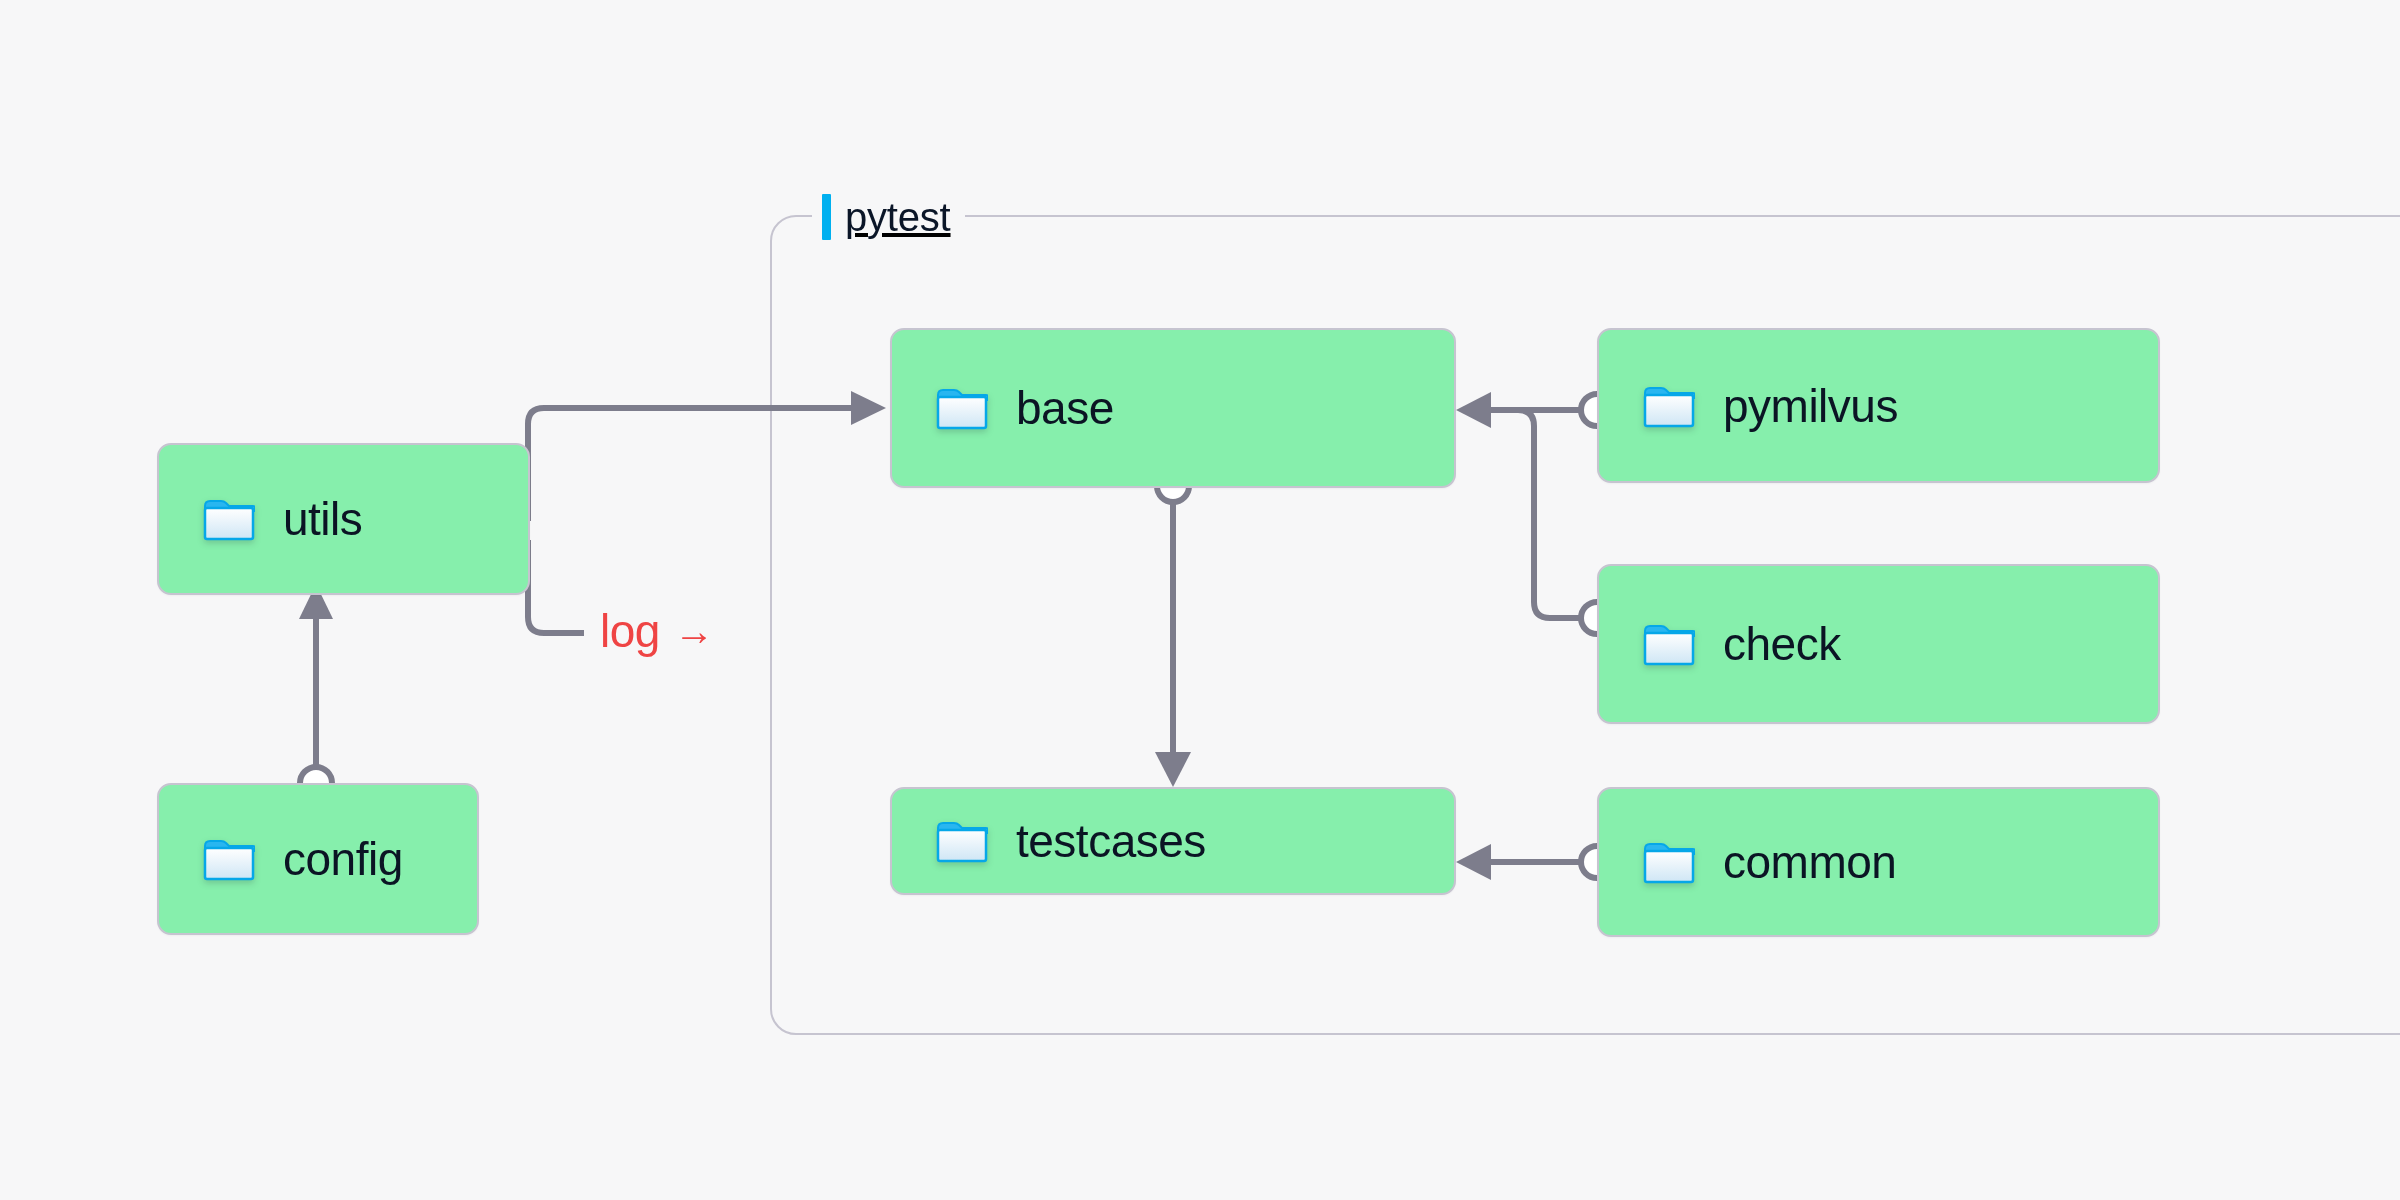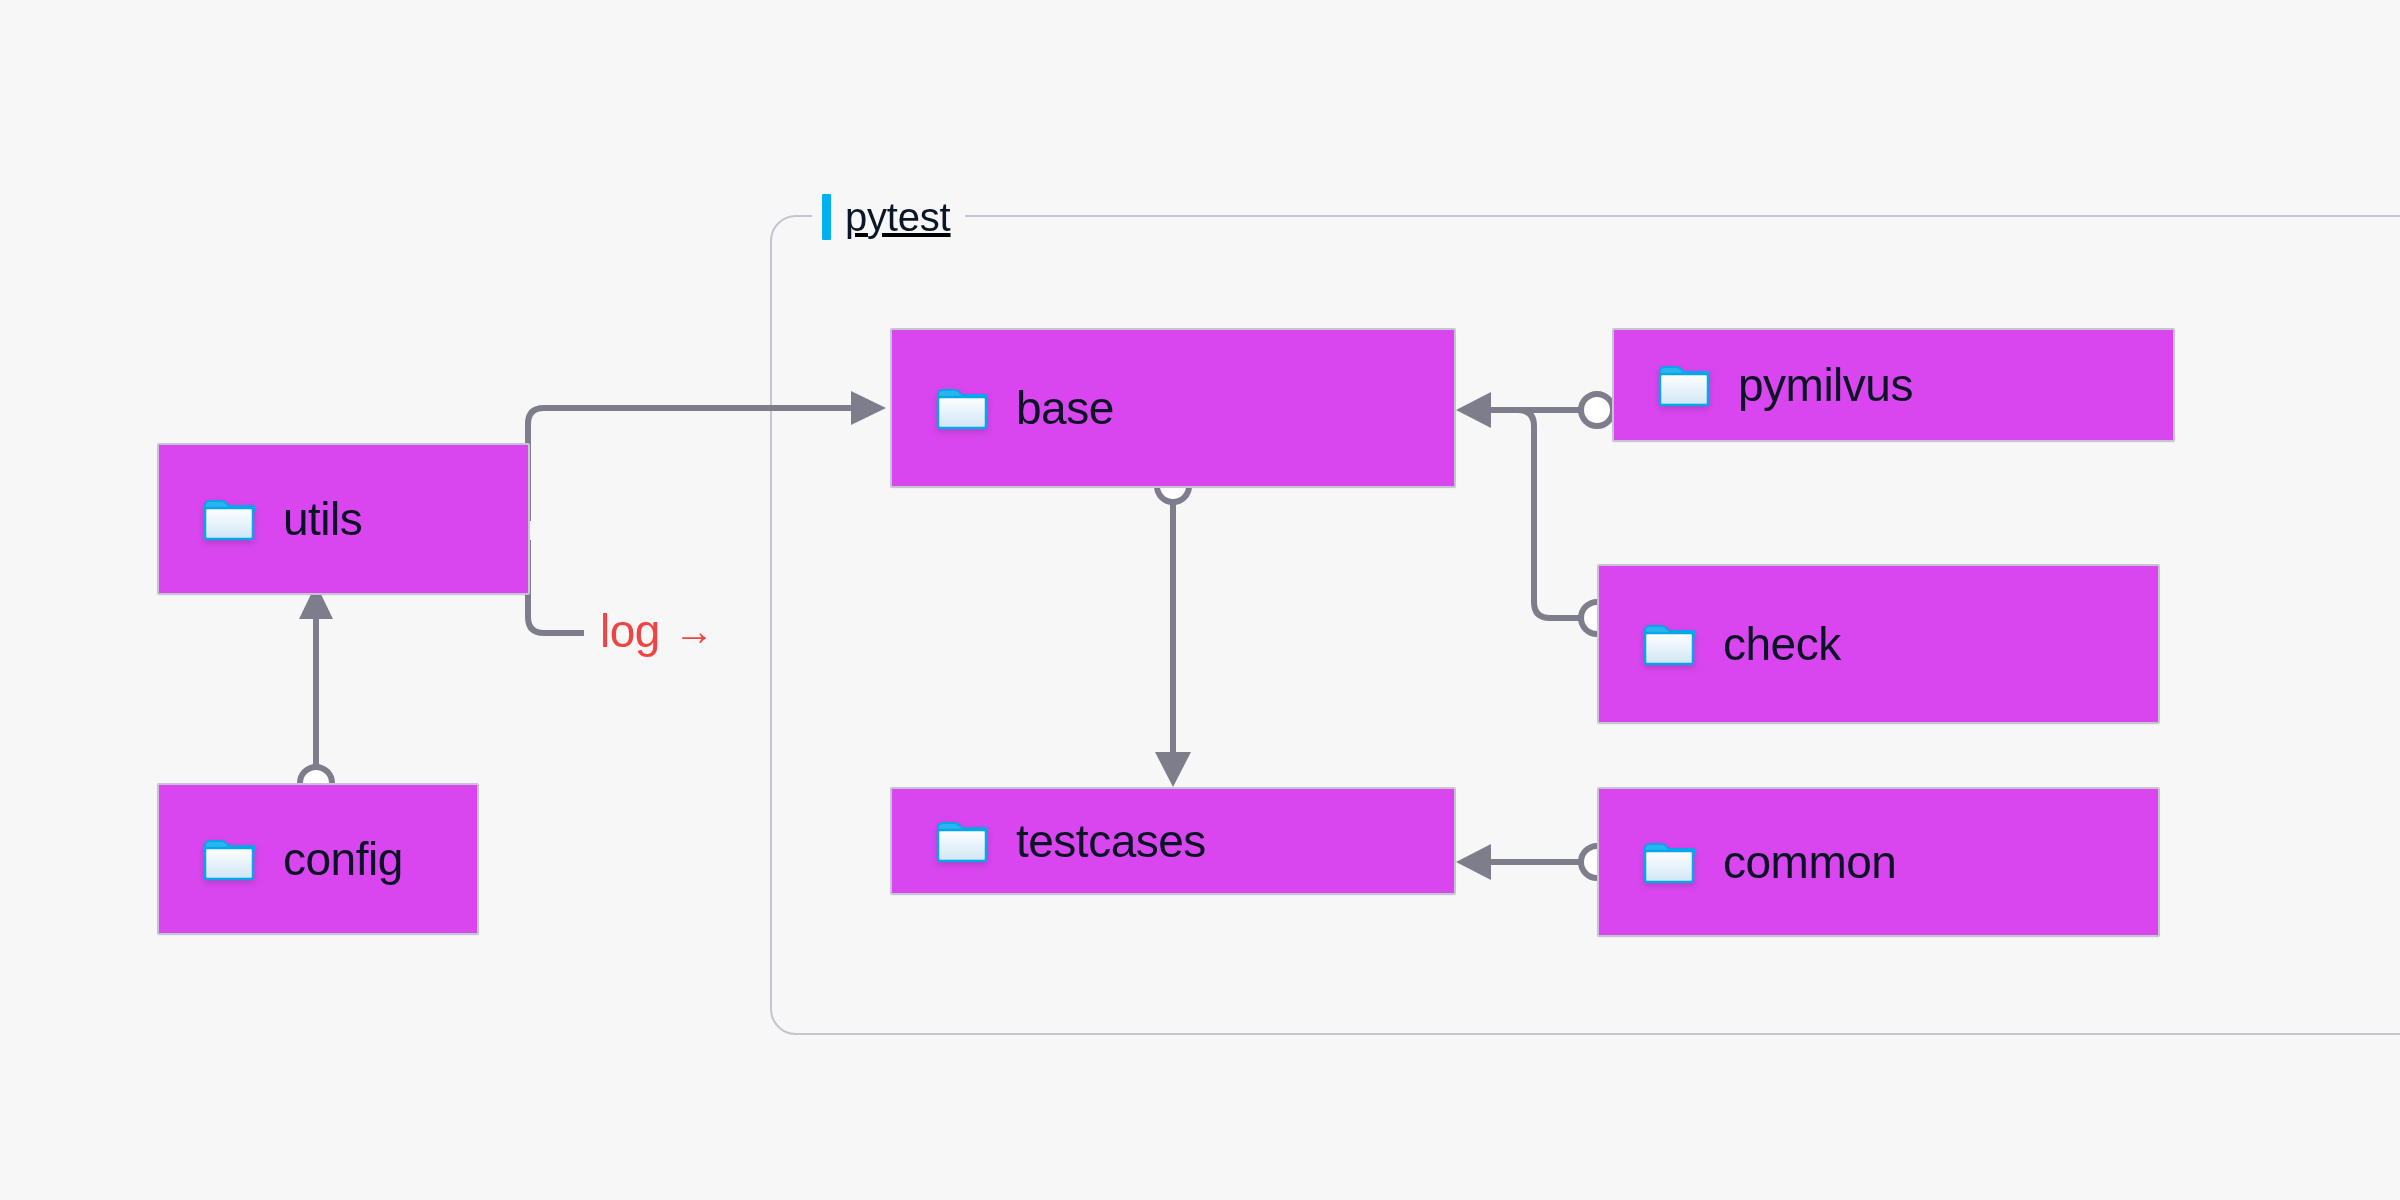--- a/index.html
+++ b/index.html
@@ -41,23 +41,23 @@
   }
   .group-label-text {
     font-size: 40px;
     color: #0b1628;
     letter-spacing: -0.2px;
     white-space: nowrap;
   }
   
   .node {
     position: absolute;
-    background: #d946ef;
+    background: #86efac;
     border: 2px solid #c6c4d0;
-    border-radius: 2px;
+    border-radius: 14px;
     display: flex;
     align-items: center;
     padding-left: 44px;
     gap: 28px;
     box-shadow: 0 1px 2px rgba(16,24,40,0.04);
   }
   .node-label {
     font-size: 46px;
     color: #0b1424;
     letter-spacing: -0.5px;
@@ -206,21 +206,21 @@
   <div class="node" style="left:890px; top:787px; width:566px; height:108px;">
     <span class="folder-icon">
       <svg viewBox="0 0 52 44" width="52" height="44">
         <path d="M2 9 q0-5 5-5 h11 q3 0 5 2 l3 3 h24 q2 0 2 2 v3 H2 Z" fill="#29b6f0" stroke="#06a7e8" stroke-width="2" stroke-linejoin="round"></path>
         <rect x="2" y="11" width="48" height="31" rx="2" fill="url(#folderBody)" stroke="#06a7e8" stroke-width="2.5"></rect>
       </svg>
     </span>
     <span class="node-label">testcases</span>
   </div>
 
-  <div class="node" style="left:1597px; top:328px; width:563px; height:114px;margin-left:15px;">
+  <div class="node" style="left:1597px; top:328px; width:563px; height:155px;">
     <span class="folder-icon">
       <svg viewBox="0 0 52 44" width="52" height="44">
         <path d="M2 9 q0-5 5-5 h11 q3 0 5 2 l3 3 h24 q2 0 2 2 v3 H2 Z" fill="#29b6f0" stroke="#06a7e8" stroke-width="2" stroke-linejoin="round"></path>
         <rect x="2" y="11" width="48" height="31" rx="2" fill="url(#folderBody)" stroke="#06a7e8" stroke-width="2.5"></rect>
       </svg>
     </span>
     <span class="node-label">pymilvus</span>
   </div>
 
   <div class="node" style="left:1597px; top:564px; width:563px; height:160px;">

